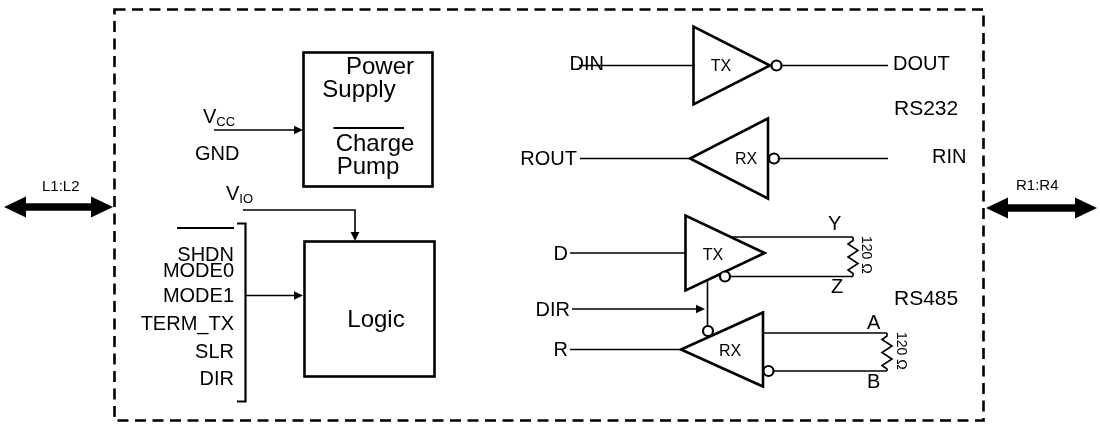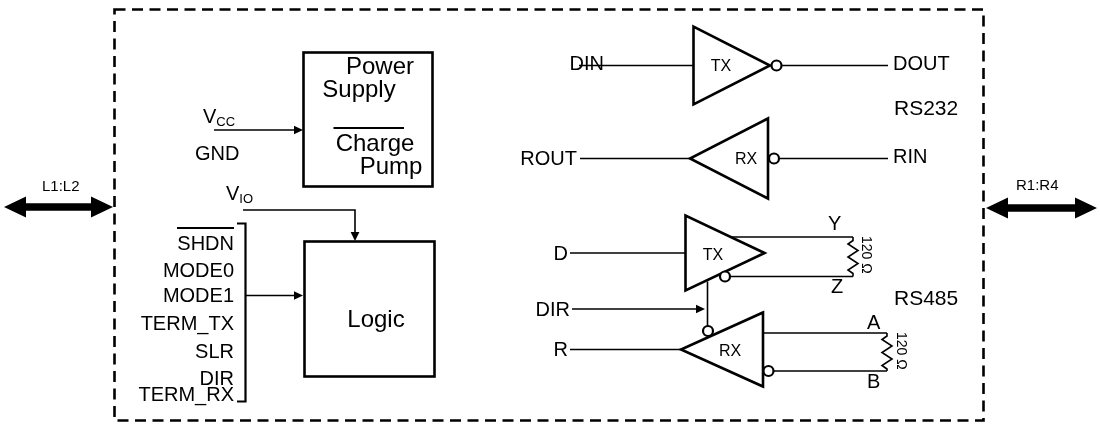--- a/index.html
+++ b/index.html
@@ -7,21 +7,21 @@
           font-family:"Liberation Sans", sans-serif;color:#000;}
   svg{position:absolute;left:0;top:0;}
   .lbl{position:absolute;font-size:20px;line-height:20px;white-space:nowrap;color:#000;}
   .fs21{font-size:21px;line-height:21px;}
   .fs24{font-size:24px;line-height:24px;}
   .fs16{font-size:16px;line-height:16px;}
   .fs15{font-size:15px;line-height:15px;}
   .fs14{font-size:14px;line-height:14px;}
   .ctr{text-align:center;}
   .vert{writing-mode:vertical-rl;}
-  .ovl{display:inline-block;border-top:2.2px solid #000;padding-top:4px;}
+  .ovl{display:inline-block;border-top:2.2px solid #000;padding-top:15px;}
   .sub{font-size:13px;vertical-align:-3px;letter-spacing:0;}
 </style>
 </head>
 <body>
 
 <div id="canvas">
 
   <svg width="1100" height="432" viewBox="0 0 1100 432">
 
     <rect x="114.5" y="9.5" width="869" height="411" fill="none" stroke="#000" stroke-width="2.6" stroke-dasharray="11 6.5"></rect>
@@ -77,36 +77,35 @@
   <div class="lbl fs15" style="left:42px;top:178px;">L1:L2</div>
   <div class="lbl fs15" style="left:1016px;top:176.5px;">R1:R4</div>
 
   <div class="lbl" style="left:203px;top:106px;"><span>V</span><span class="sub">CC</span></div>
   <div class="lbl" style="left:195px;top:143px;">GND</div>
   <div class="lbl" style="left:226px;top:183px;"><span>V</span><span class="sub">IO</span></div>
 
   <div class="lbl fs24 ctr" style="left:319px;top:54px;width:122px;">Power</div>
   <div class="lbl fs24 ctr" style="left:302px;top:77px;width:114px;">Supply</div>
   <div class="lbl fs24 ctr" style="left:303px;top:131px;width:144px;">Charge</div>
-  <div class="lbl fs24 ctr" style="left:303px;top:154px;width:130px;padding-left:23px;">Pump</div>
+  <div class="lbl fs24 ctr" style="left:303px;top:154px;width:130px;">Pump</div>
 
   <div class="lbl fs24 ctr" style="left:304px;top:307px;width:144px;">Logic</div>
 
   <div class="lbl" style="right:866px;top:227px;"><span class="ovl">SHDN</span></div>
   <div class="lbl" style="right:866px;top:259.5px;">MODE0</div>
   <div class="lbl" style="right:866px;top:284.5px;">MODE1</div>
   <div class="lbl" style="right:866px;top:312.5px;text-align:center;">TERM_TX</div>
   <div class="lbl" style="right:866px;top:340.5px;">SLR</div>
   <div class="lbl" style="right:866px;top:367.5px;">DIR</div>
-  <div class="lbl" style="right:866px;top:383.5px;">TERM_RX</div>
 
   <div class="lbl" style="right:496px;top:53px;margin-left:43px;">DIN</div>
   <div class="lbl" style="left:893px;top:53px;">DOUT</div>
   <div class="lbl" style="right:523px;top:148px;">ROUT</div>
-  <div class="lbl" style="left:893px;top:146px;">RIN</div>
+  <div class="lbl" style="left:932px;top:146px;">RIN</div>
   <div class="lbl fs16 ctr" style="left:706px;top:58px;width:30px;">TX</div>
   <div class="lbl fs16 ctr" style="left:731px;top:151px;width:30px;">RX</div>
   <div class="lbl fs21" style="left:894px;top:97px;text-align:right;">RS232</div>
 
   <div class="lbl" style="right:532px;top:243px;">D</div>
   <div class="lbl" style="right:530px;top:299px;">DIR</div>
   <div class="lbl" style="right:532px;top:339px;">R</div>
   <div class="lbl" style="left:828px;top:213px;">Y</div>
   <div class="lbl" style="left:831px;top:276px;">Z</div>
   <div class="lbl" style="left:867px;top:312px;">A</div>

